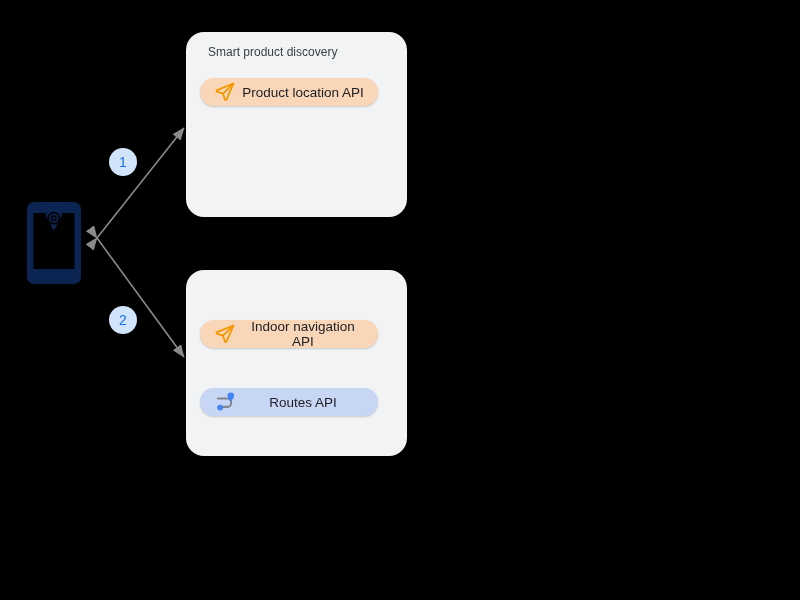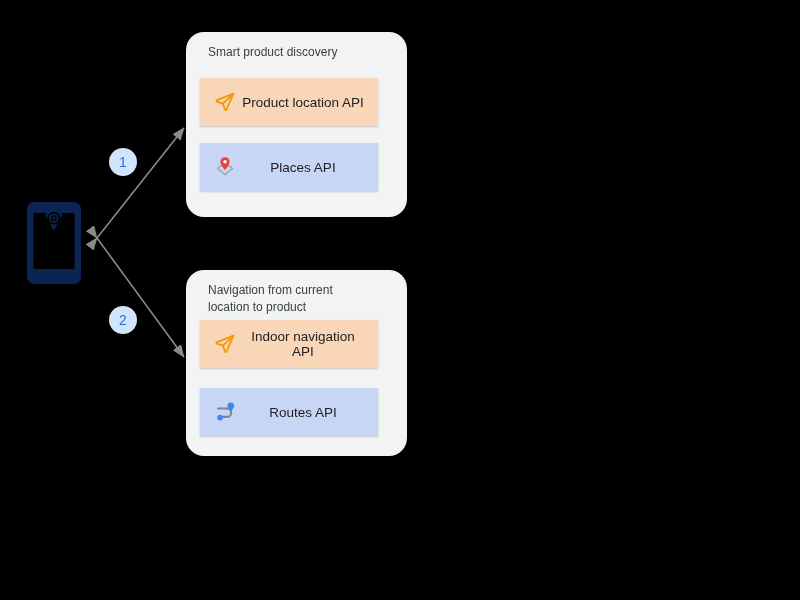--- a/index.html
+++ b/index.html
@@ -35,22 +35,22 @@
   .card-2{left:186px;top:270px;width:221px;height:186px;}
 
   .card-title{
     position:absolute;left:22px;top:12px;right:16px;
     font-size:12px;line-height:17px;color:#3c4043;
     white-space:pre-line;
   }
 
   
   .pill{
-    position:absolute;left:14px;width:178px;height:48px;
-    border-radius:0;display:flex;align-items:center;
+    position:absolute;left:14px;width:178px;height:28px;
+    border-radius:16px;display:flex;align-items:center;
     box-shadow:0 1px 2px rgba(0,0,0,.18);
   }
   .pill.orange{background:#fad6b8;}
   .pill.blue{background:#c8d6f6;}
   .pill .ico{
     width:34px;height:34px;margin-left:8px;flex:0 0 34px;
     display:flex;align-items:center;justify-content:center;
   }
   .pill .lbl{
     flex:1;text-align:center;font-size:13.5px;color:#202124;
@@ -102,36 +102,23 @@
       <span class="ico">
         <svg viewBox="0 0 24 24" width="24" height="24">
           <path d="M20.4 3.6 L3.9 10.2 a.75.75 0 0 0 .05 1.4 l6.0 2.1 l2.1 6.0
                    a.75.75 0 0 0 1.4.05 z" fill="none" stroke="#f29900" stroke-width="1.8" stroke-linejoin="round"></path>
           <path d="M10.0 13.7 L20.4 3.6" fill="none" stroke="#f29900" stroke-width="1.8" stroke-linecap="round"></path>
         </svg>
       </span>
       <span class="lbl">Product location API</span>
     </div>
 
-    <div class="pill blue pill-b">
-      <span class="ico">
-        <svg viewBox="0 0 26 26" width="26" height="26">
-          <path d="M13 8.5 L20.5 14.5 L13 20.5 L5.5 14.5 z" fill="none" stroke="#9aa0a6" stroke-width="1.3" stroke-linejoin="round"></path>
-          <path d="M13 3.2 a4.6 4.6 0 0 1 4.6 4.6 c0 3.4 -4.6 8.2 -4.6 8.2
-                   S8.4 11.2 8.4 7.8 A4.6 4.6 0 0 1 13 3.2 z" fill="#ea4335"></path>
-          <circle cx="13" cy="7.7" r="1.75" fill="#ffffff"></circle>
-        </svg>
-      </span>
-      <span class="lbl">Places API</span>
-    </div>
   </div>
 
   <div class="card card-2">
-    <div class="card-title">Navigation from current
-location to product</div>
 
     <div class="pill orange pill-c">
       <span class="ico">
         <svg viewBox="0 0 24 24" width="24" height="24">
           <path d="M20.4 3.6 L3.9 10.2 a.75.75 0 0 0 .05 1.4 l6.0 2.1 l2.1 6.0
                    a.75.75 0 0 0 1.4.05 z" fill="none" stroke="#f29900" stroke-width="1.8" stroke-linejoin="round"></path>
           <path d="M10.0 13.7 L20.4 3.6" fill="none" stroke="#f29900" stroke-width="1.8" stroke-linecap="round"></path>
         </svg>
       </span>
       <span class="lbl">Indoor navigation API</span>

